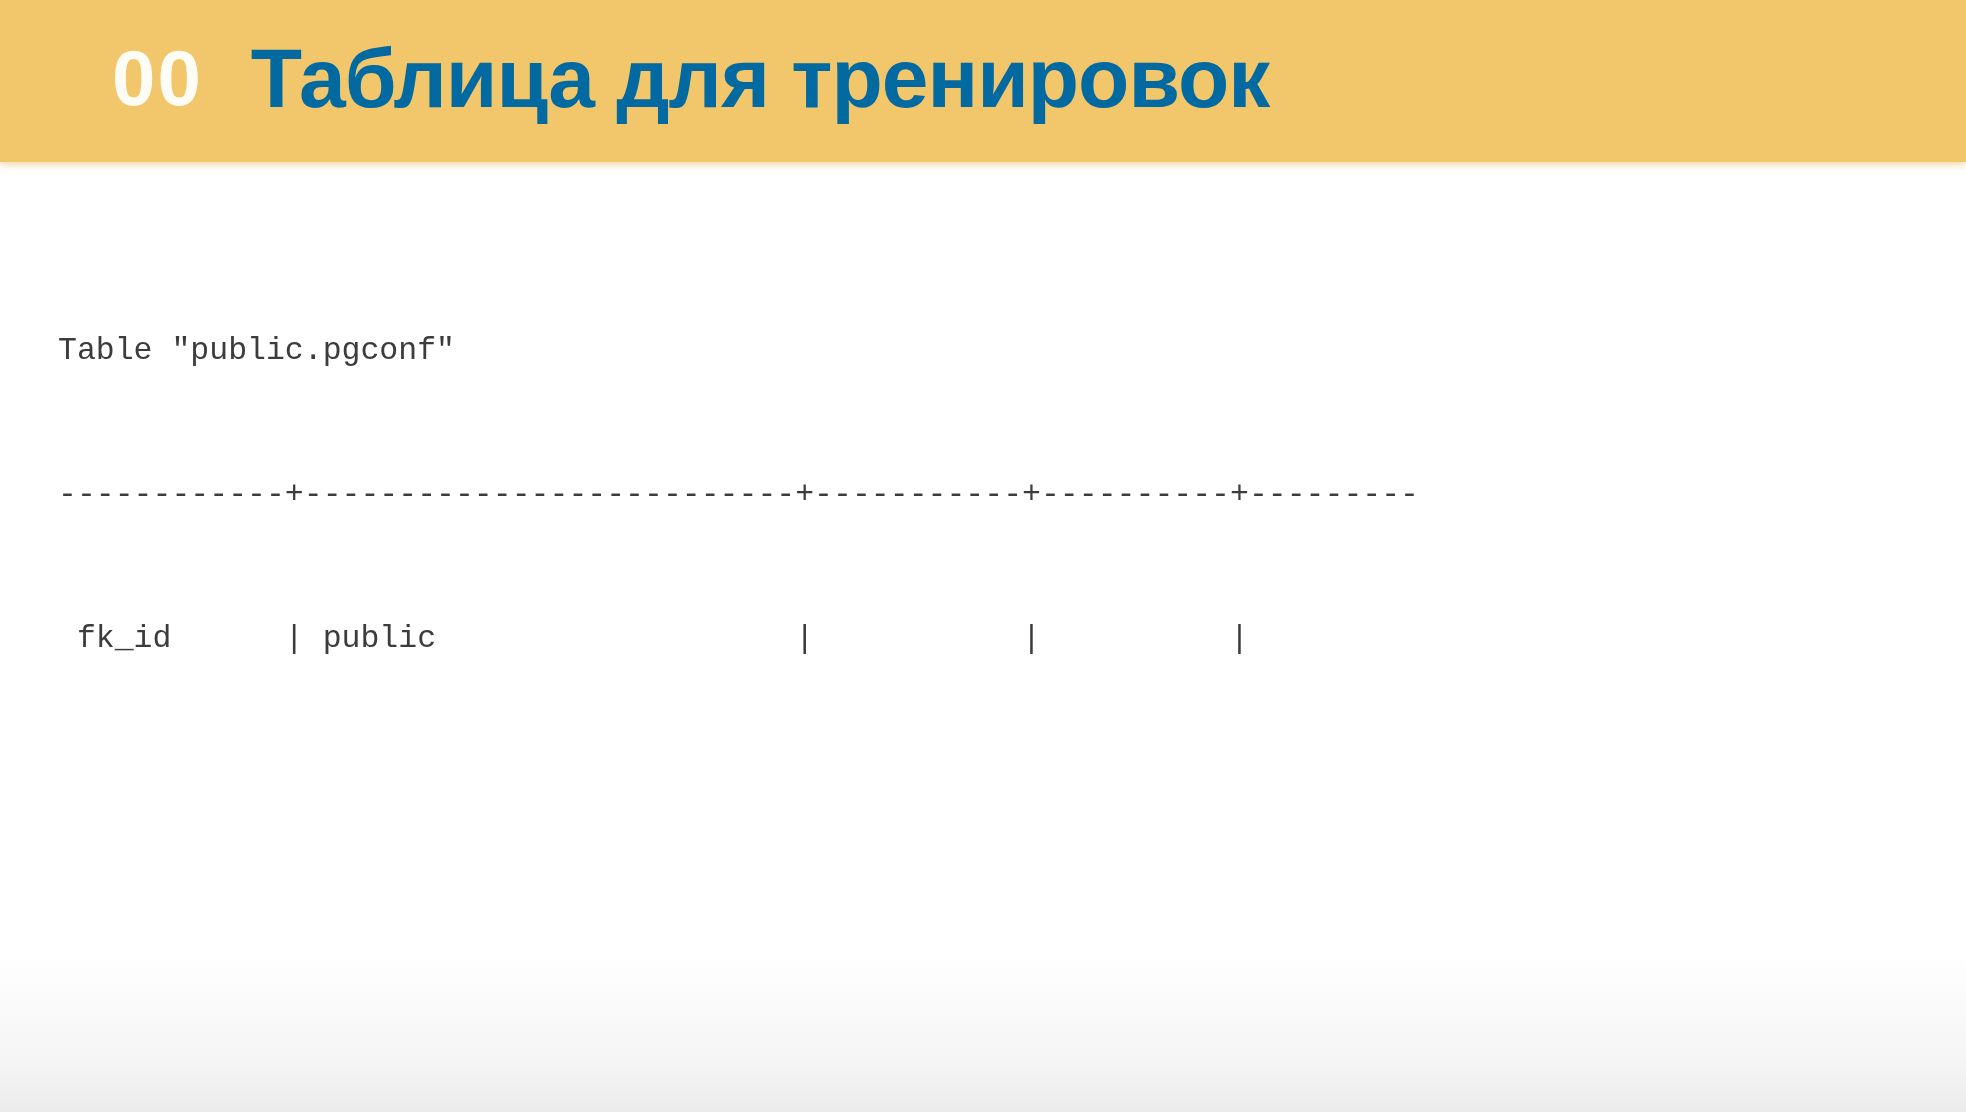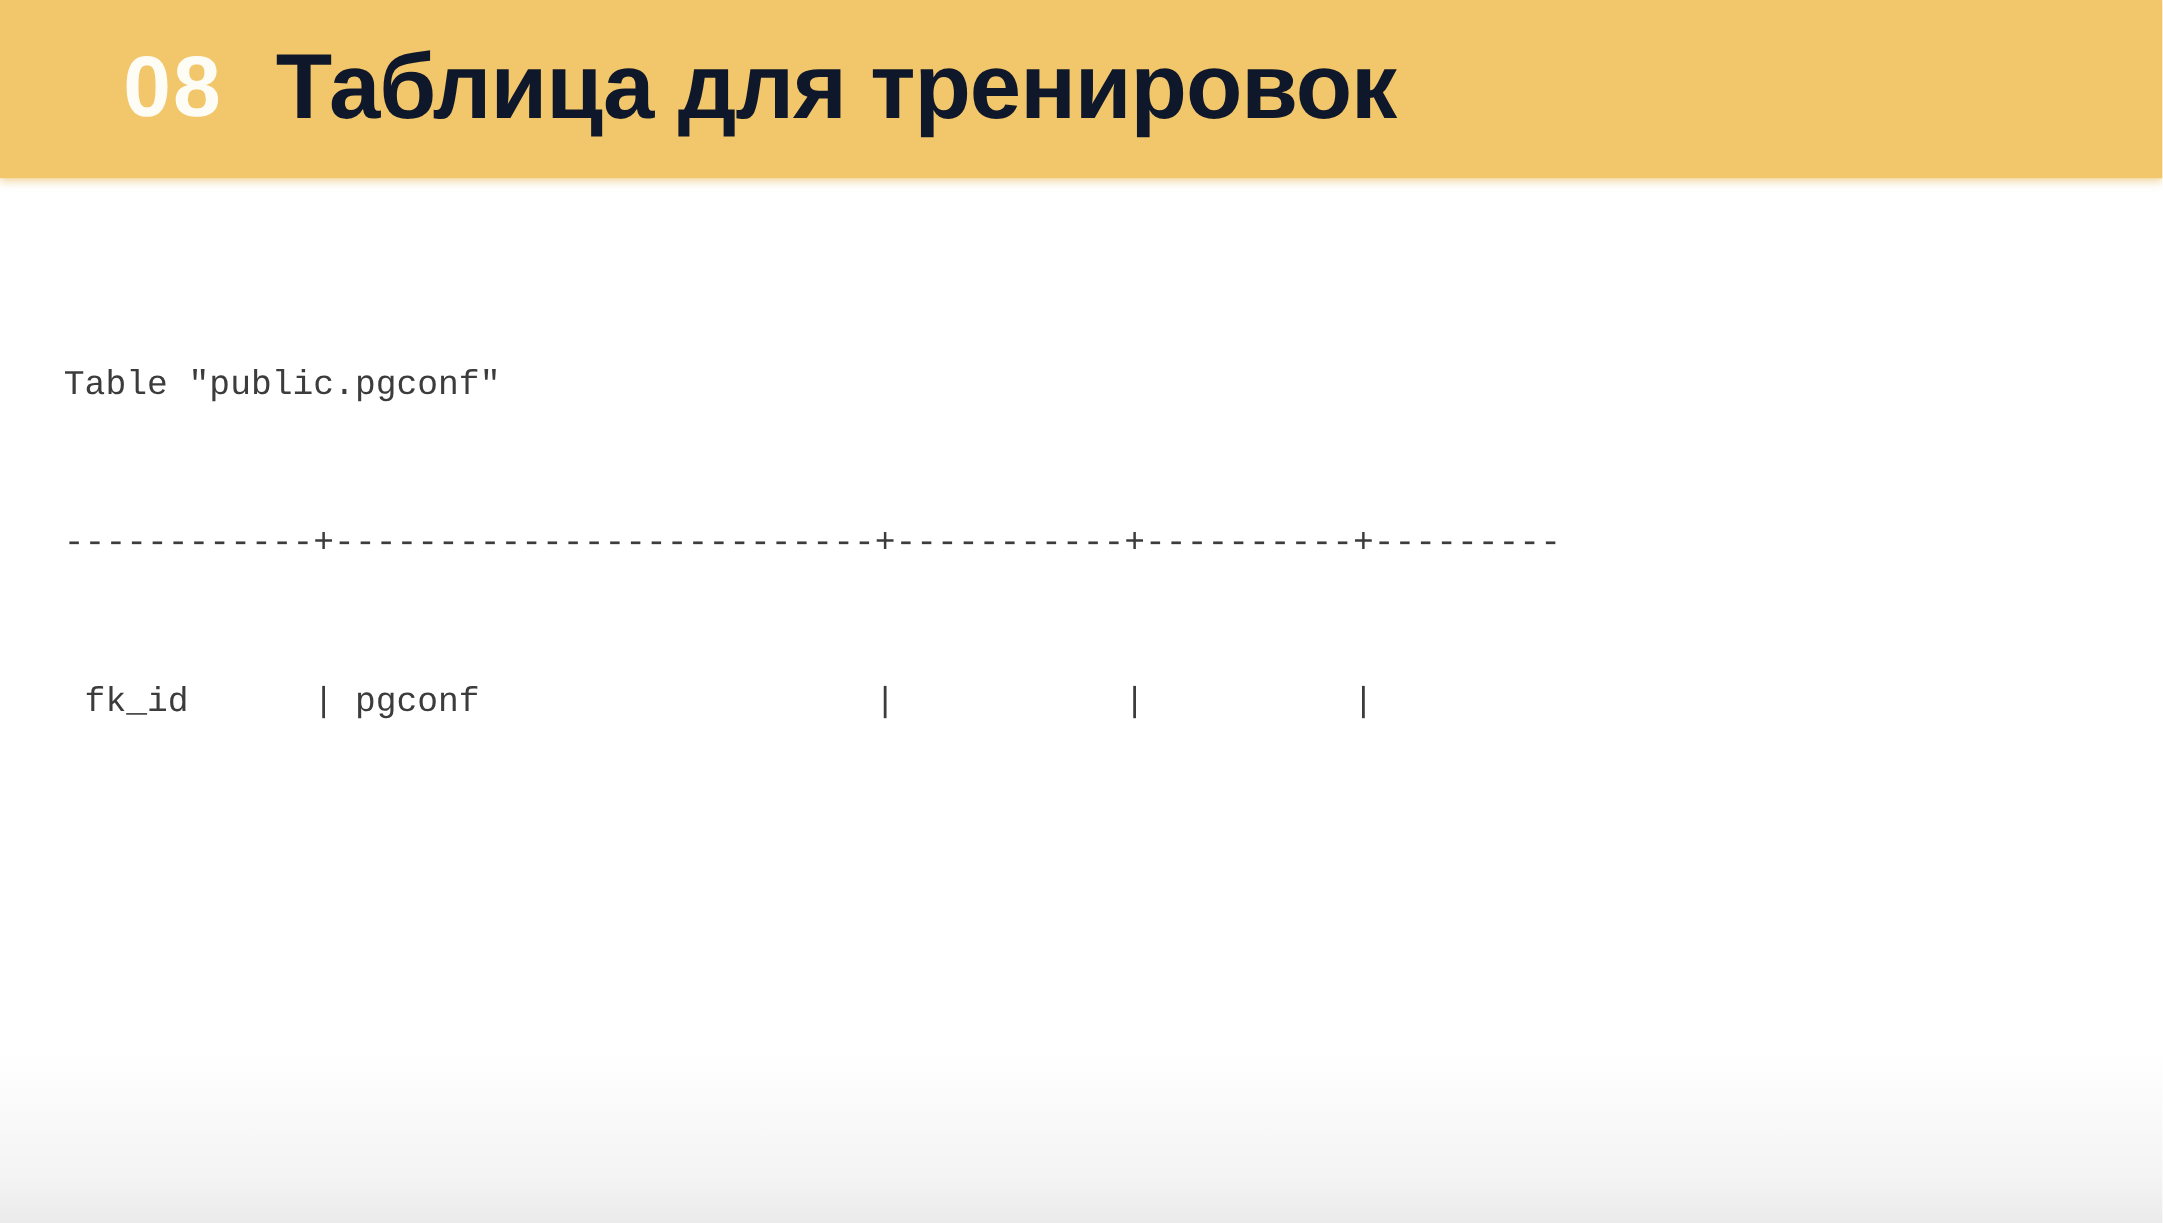--- a/index.html
+++ b/index.html
@@ -35,21 +35,21 @@
     letter-spacing: 2px;
     color: #fdfdf6;
     line-height: 1;
     padding-bottom: 6px;
   }
   .slide-title {
     margin-left: 48px;
     font-size: 84px;
     font-weight: bold;
     letter-spacing: -1px;
-    color: #0f172a;
+    color: #0369a1;
     line-height: 1;
     padding-bottom: 6px;
   }
 
   
   .psql-output {
     position: absolute;
     left: 58px;
     top: 231px;
     font-family: "Liberation Mono", "DejaVu Sans Mono", monospace;
@@ -61,28 +61,28 @@
   .psql-line {
     height: 48px;
   }
 </style>
 </head>
 <body>
 
 <div class="slide">
 
   <div class="banner">
-    <div class="slide-number">08</div>
+    <div class="slide-number">00</div>
     <div class="slide-title">Таблица для тренировок</div>
   </div>
 
   <div class="psql-output">
     <div class="psql-line">Table "public.pgconf"</div>
     <div class="psql-line">------------+--------------------------+-----------+----------+---------</div>
-    <div class="psql-line"> fk_id      | pgconf                   |           |          |</div>
+    <div class="psql-line"> fk_id      | public                   |           |          |</div>
     
     
     
     
     
     
     
   </div>
 
 </div>

